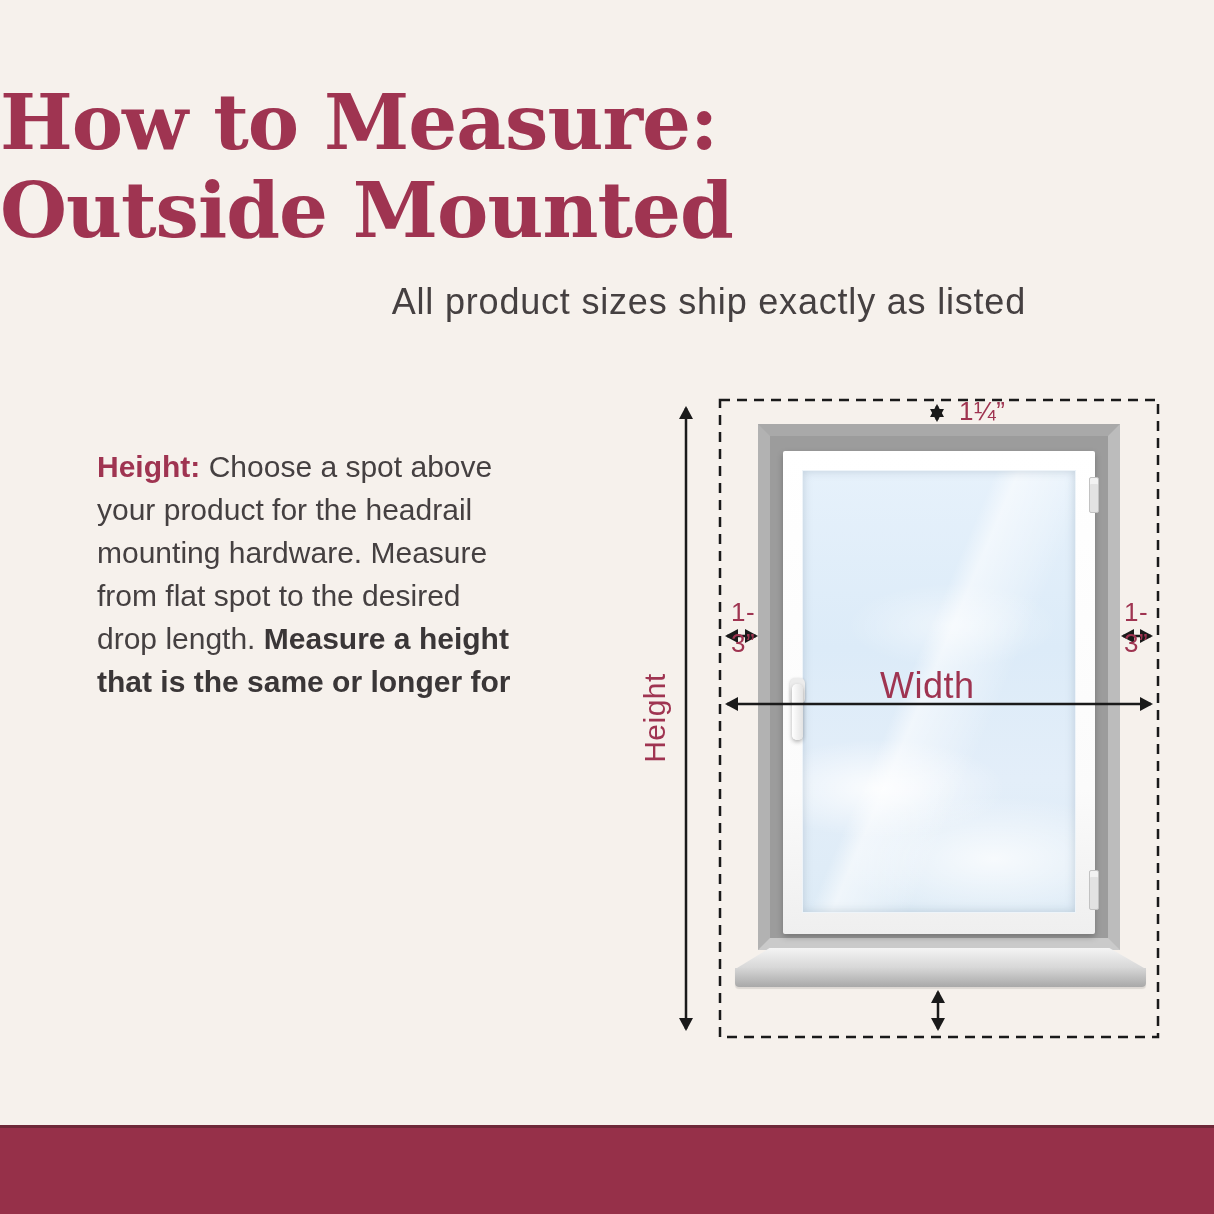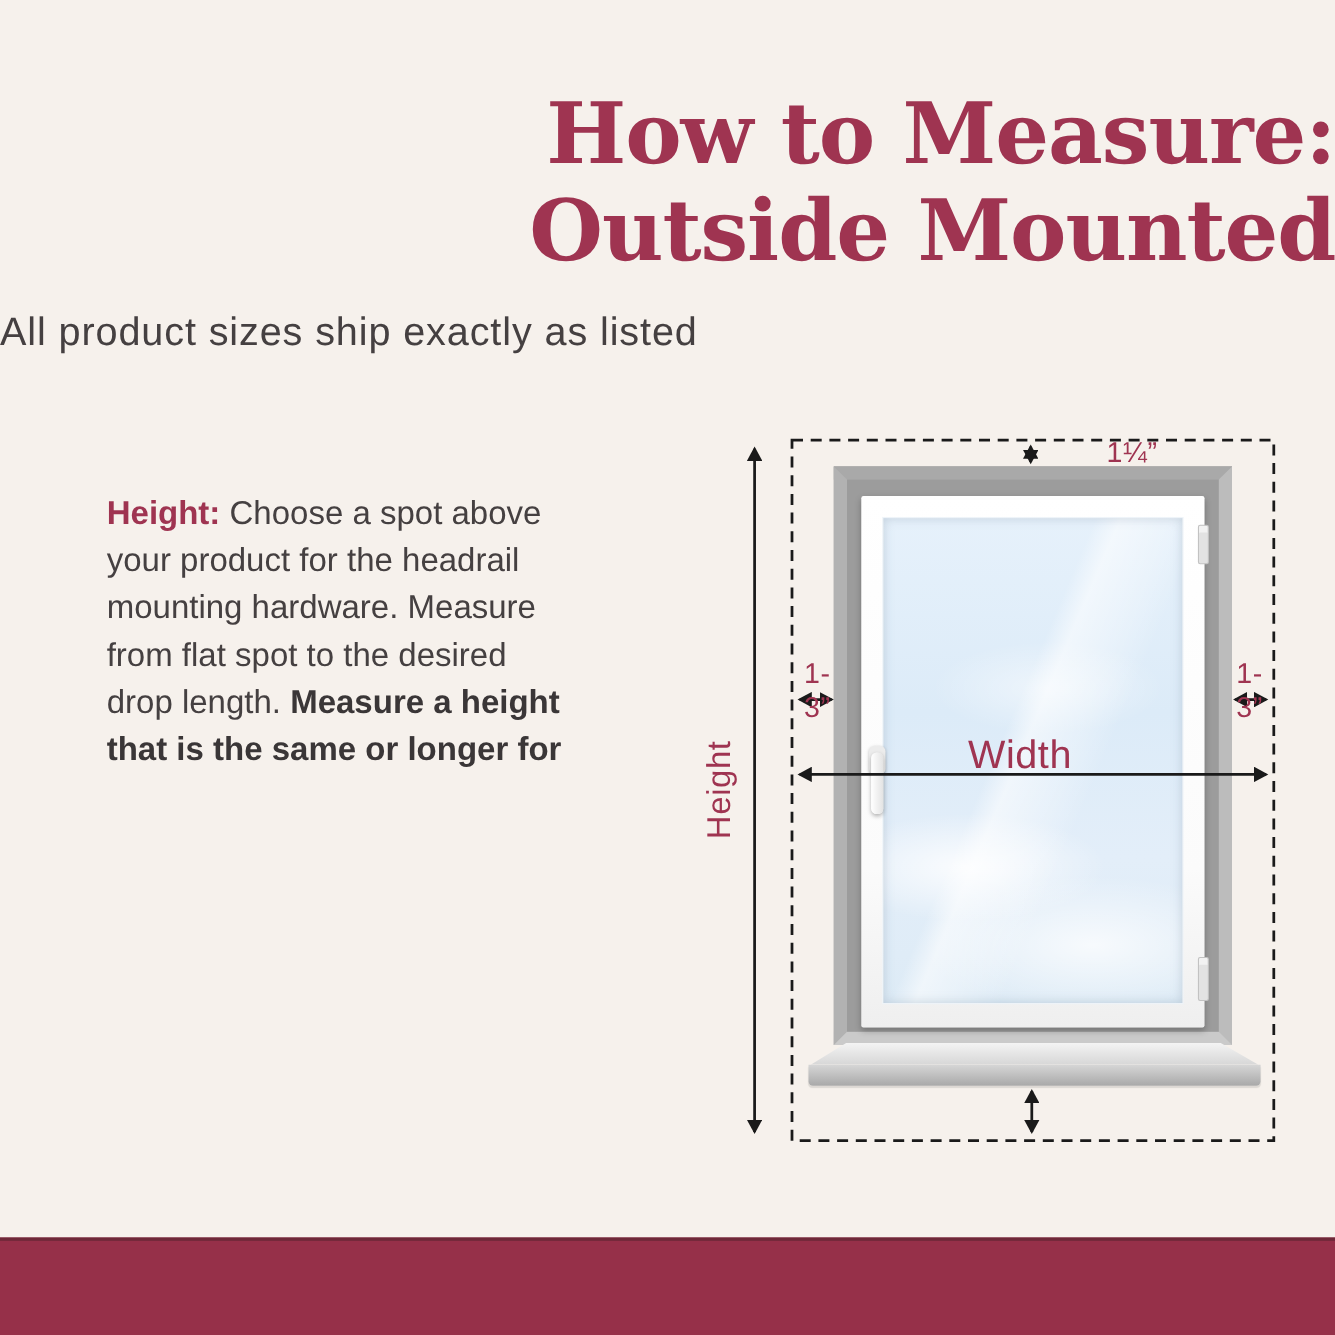--- a/index.html
+++ b/index.html
@@ -1,23 +1,23 @@
 <!DOCTYPE html>
 <html style="--bg: #f6f1ec; --accent: #9f3451; --bar: #963049;"><head>
 <meta charset="utf-8">
 <style>
   html,body{margin:0;padding:0;}
   body{width:1214px;height:1214px;position:relative;overflow:hidden;
        background:var(--bg,#f6f1ec);font-family:"Liberation Sans",sans-serif;}
 
   
-  .title{position:absolute;left:0;top:78px;width:1214px;text-align:right;
+  .title{position:absolute;left:0;top:78px;width:1214px;text-align:left;
          font-family:"DejaVu Serif","Liberation Serif",serif;font-weight:700;
          font-size:77px;line-height:88px;color:var(--accent,#9f3451);letter-spacing:-1px;}
-  .subtitle{position:absolute;left:0;top:281px;width:1026px;text-align:left;
+  .subtitle{position:absolute;left:0;top:281px;width:1026px;text-align:right;
             font-size:36px;color:#454041;letter-spacing:0.8px;}
 
   
   .instructions{position:absolute;left:97px;top:445px;width:500px;}
   .para{font-size:30px;line-height:43px;color:#454041;}
   .para + .para{margin-top:22px;}
   .line{white-space:pre;}
   .seg-label{color:var(--accent,#9f3451);font-weight:700;}
   .seg-bold{font-weight:700;color:#3a3637;}
 
@@ -53,21 +53,21 @@
     -webkit-clip-path:polygon(8% 0%,91.5% 0%,100% 100%,0% 100%);
     clip-path:polygon(8% 0%,91.5% 0%,100% 100%,0% 100%);}
   .window-sill{position:absolute;left:735px;top:968px;width:411px;height:19px;
     background:linear-gradient(180deg,#d6d6d6 0%,#bdbdbd 55%,#a9a9a9 100%);
     border-radius:0 0 4px 4px;box-shadow:0 2px 1px rgba(0,0,0,0.10);}
 
   
   svg.annot{position:absolute;left:0;top:0;z-index:20;}
   .dim-label{position:absolute;z-index:30;color:var(--accent,#9f3451);
     font-size:26px;letter-spacing:0.5px;}
-  .label-top-gap{left:1006px;top:396px;}
+  .label-top-gap{left:959px;top:396px;}
   .label-left-gap{left:719px;top:597px;width:48px;text-align:center;}
   .label-right-gap{left:1112px;top:597px;width:48px;text-align:center;}
   .label-width{left:880px;top:665px;width:120px;font-size:36px;}
   .label-height{left:615px;top:693px;width:80px;height:50px;display:flex;
     align-items:center;justify-content:center;font-size:30px;
     transform:rotate(-90deg);}
 
   
   .footer-bar{position:absolute;left:0;top:1125px;width:1214px;height:89px;
     box-sizing:border-box;background:var(--bar,#963049);

